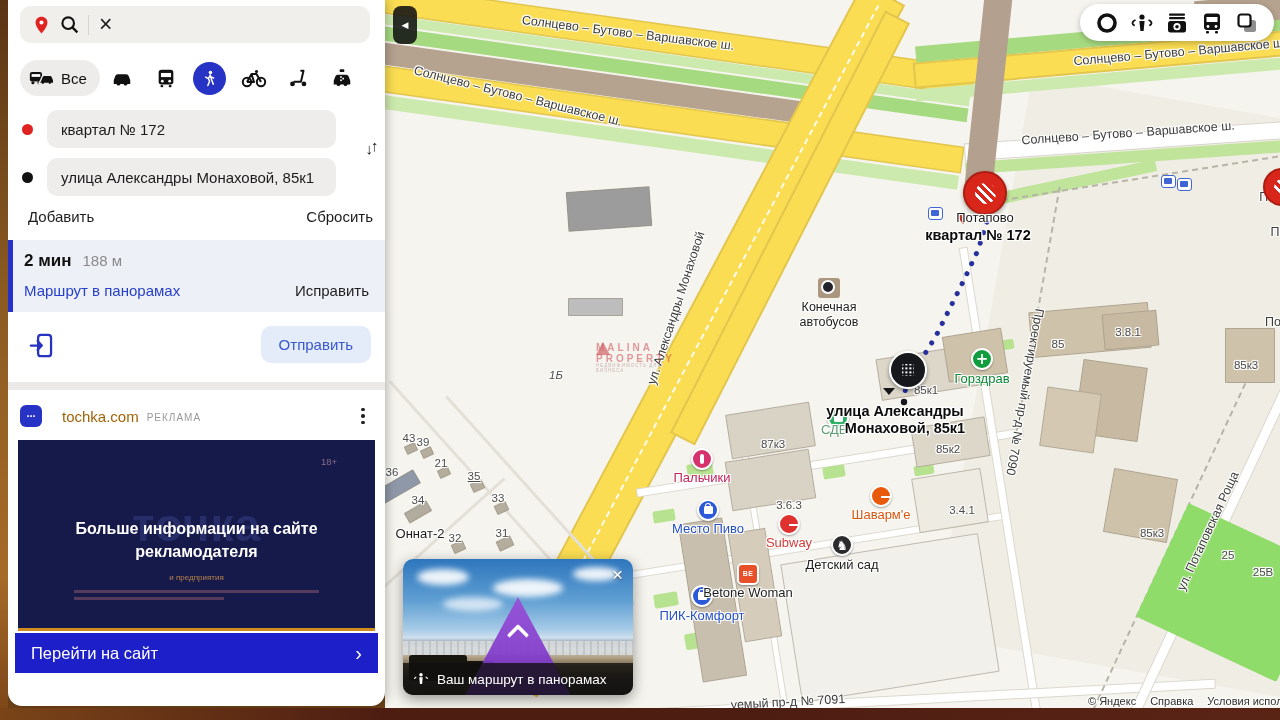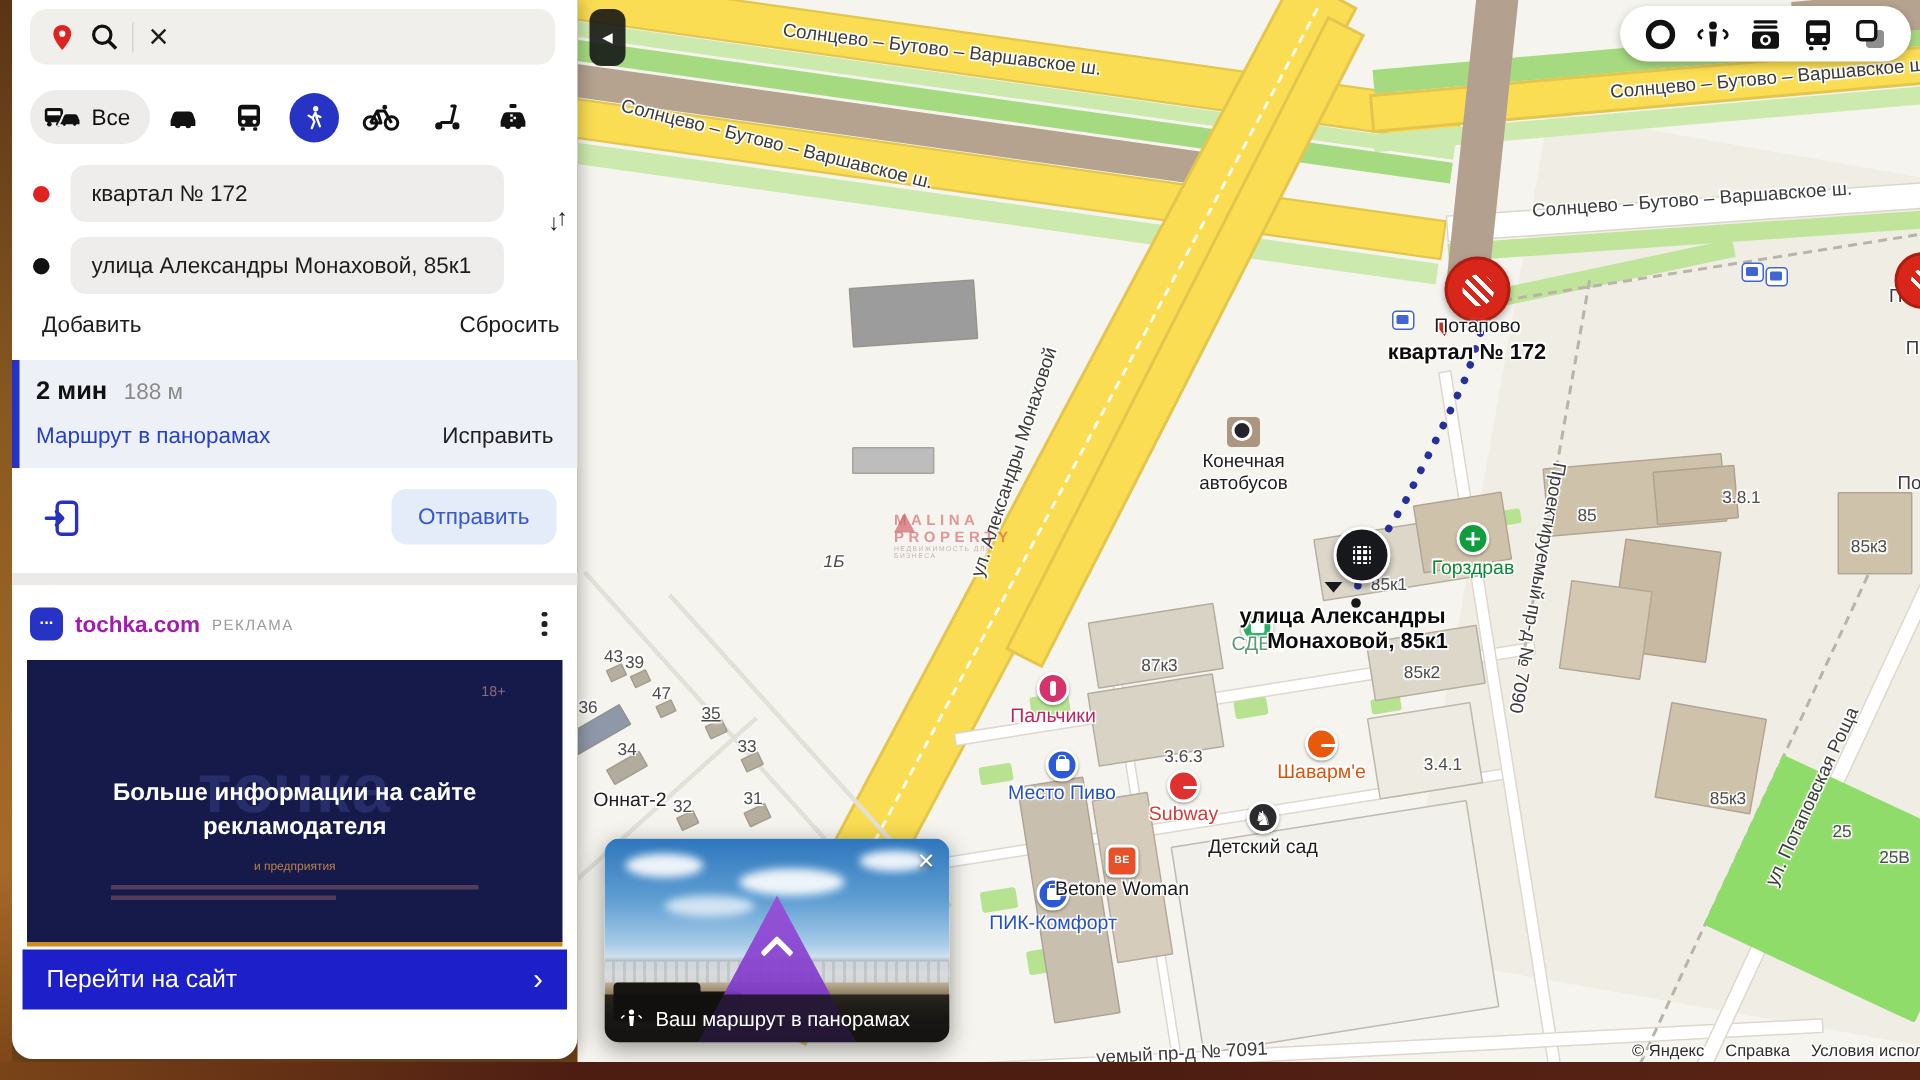--- a/index.html
+++ b/index.html
@@ -135,21 +135,21 @@
   .send-row .ph { position:absolute; left:20px; top:20px; }
   .send-row .tx { position:absolute; left:58px; top:14px; font-size:15px; line-height:20px; color:#111; }
   .send-btn { position:absolute; right:14px; top:14px; height:37px; padding:0 18px; background:#e4ecfa; color:#3858cf;
     font-size:15px; font-weight:500; border:none; border-radius:10px; cursor:pointer; font-family:inherit; }
 
   .big-div { position:absolute; left:0; top:382px; width:377px; height:8px; background:#eceae8; }
 
   .ad-head { position:absolute; left:12px; top:398px; width:353px; height:36px; display:flex; align-items:center; }
   .ad-logo { width:22px; height:22px; background:#2733c4; border-radius:6px; color:#fff; font-size:11px; font-weight:700;
     display:flex; align-items:center; justify-content:center; line-height:0; padding-bottom:6px; }
-  .ad-brand { font-size:15px; font-weight:700; color:#a21caf; margin-left:8px; }
+  .ad-brand { font-size:15px; font-weight:400; color:#a16207; margin-left:20px; }
   .ad-tag { font-size:10px; color:#9a9a9a; letter-spacing:1px; margin-left:8px; margin-top:2px; }
   .kebab { margin-left:auto; width:20px; display:flex; flex-direction:column; align-items:center; gap:3px; cursor:pointer; }
   .kebab i { width:3.5px; height:3.5px; border-radius:50%; background:#222; }
 
   .ad-body { position:absolute; left:10px; top:440px; width:357px; height:188px; background:#151a4a; overflow:hidden; }
   .ad-age { position:absolute; right:38px; top:16px; font-size:9.5px; color:rgba(215,160,170,.6); }
   .ad-wm { position:absolute; left:0; top:58px; width:100%; text-align:center; font-size:46px; font-weight:700;
     color:#262d68; letter-spacing:1px; }
   .ad-h { position:absolute; left:0; width:100%; text-align:center; color:#fff; font-size:16px; font-weight:700; }
   .ad-sub { position:absolute; left:0; top:133px; width:100%; text-align:center; font-size:8px; color:#b9814b; }
@@ -314,29 +314,29 @@
       <div class="map-label" style="left: 743px; top: 133px; transform: translate(-50%, -50%) rotate(-4deg);">Солнцево – Бутово – Варшавское ш.</div>
       <div class="map-label" style="left: 291px; top: 308px; transform: translate(-50%, -50%) rotate(-72deg);">ул. Александры Монаховой</div>
       <div class="map-label" style="left: 640px; top: 392px; transform: translate(-50%, -50%) rotate(100deg);">Проектируемый пр-д № 7090</div>
       <div class="map-label" style="left: 823px; top: 531px; transform: translate(-50%, -50%) rotate(-65deg);">ул. Потаповская Роща</div>
       <div class="map-label" style="left: 403px; top: 702px; transform: translate(-50%, -50%) rotate(-3deg);">уемый пр-д № 7091</div>
       <div class="map-label town" style="left: 35px; top: 533px; transform: translate(-50%, -50%) rotate(0deg);">Оннат-2</div>
       <div class="map-label bld-num" style="left: 171px; top: 375px; transform: translate(-50%, -50%); font-style: italic;">1Б</div>
       <div class="map-label bld-num" style="left: 541px; top: 390px; transform: translate(-50%, -50%);">85к1</div>
       <div class="map-label bld-num" style="left: 563px; top: 449px; transform: translate(-50%, -50%);">85к2</div>
       <div class="map-label bld-num" style="left: 673px; top: 344px; transform: translate(-50%, -50%);">85</div>
-      <div class="map-label bld-num" style="left: 768px; top: 332px; transform: translate(-50%, -50%); padding-left: 16px;">3.8.1</div>
+      <div class="map-label bld-num" style="left: 735px; top: 332px; transform: translate(-50%, -50%); padding-left: 16px;">3.8.1</div>
       <div class="map-label bld-num" style="left: 861px; top: 365px; transform: translate(-50%, -50%);">85к3</div>
       <div class="map-label bld-num" style="left: 767px; top: 533px; transform: translate(-50%, -50%);">85к3</div>
       <div class="map-label bld-num" style="left: 577px; top: 510px; transform: translate(-50%, -50%);">3.4.1</div>
       <div class="map-label bld-num" style="left: 404px; top: 505px; transform: translate(-50%, -50%);">3.6.3</div>
       <div class="map-label bld-num" style="left: 388px; top: 444px; transform: translate(-50%, -50%);">87к3</div>
       <div class="map-label bld-num" style="left: 24px; top: 438px; transform: translate(-50%, -50%);">43</div>
       <div class="map-label bld-num" style="left: 38px; top: 442px; transform: translate(-50%, -50%);">39</div>
-      <div class="map-label bld-num" style="left: 56px; top: 463px; transform: translate(-50%, -50%);">47</div>
+      <div class="map-label bld-num" style="left: 56px; top: 463px; transform: translate(-50%, -50%);">21</div>
       <div class="map-label bld-num" style="left: 89px; top: 476px; transform: translate(-50%, -50%); text-decoration: underline;">35</div>
       <div class="map-label bld-num" style="left: 113px; top: 498px; transform: translate(-50%, -50%);">33</div>
       <div class="map-label bld-num" style="left: 117px; top: 533px; transform: translate(-50%, -50%);">31</div>
       <div class="map-label bld-num" style="left: 70px; top: 538px; transform: translate(-50%, -50%);">32</div>
       <div class="map-label bld-num" style="left: 7px; top: 472px; transform: translate(-50%, -50%);">36</div>
       <div class="map-label bld-num" style="left: 33px; top: 500px; transform: translate(-50%, -50%);">34</div>
       <div class="map-label bld-num" style="left: 843px; top: 555px; transform: translate(-50%, -50%);">25</div>
       <div class="map-label bld-num" style="left: 878px; top: 572px; transform: translate(-50%, -50%);">25В</div>
       <div class="map-label" style="left: 885px; top: 197px; transform: translate(-50%, -50%);">Пот</div>
       <div class="map-label" style="left: 890px; top: 232px; transform: translate(-50%, -50%);">П</div>

